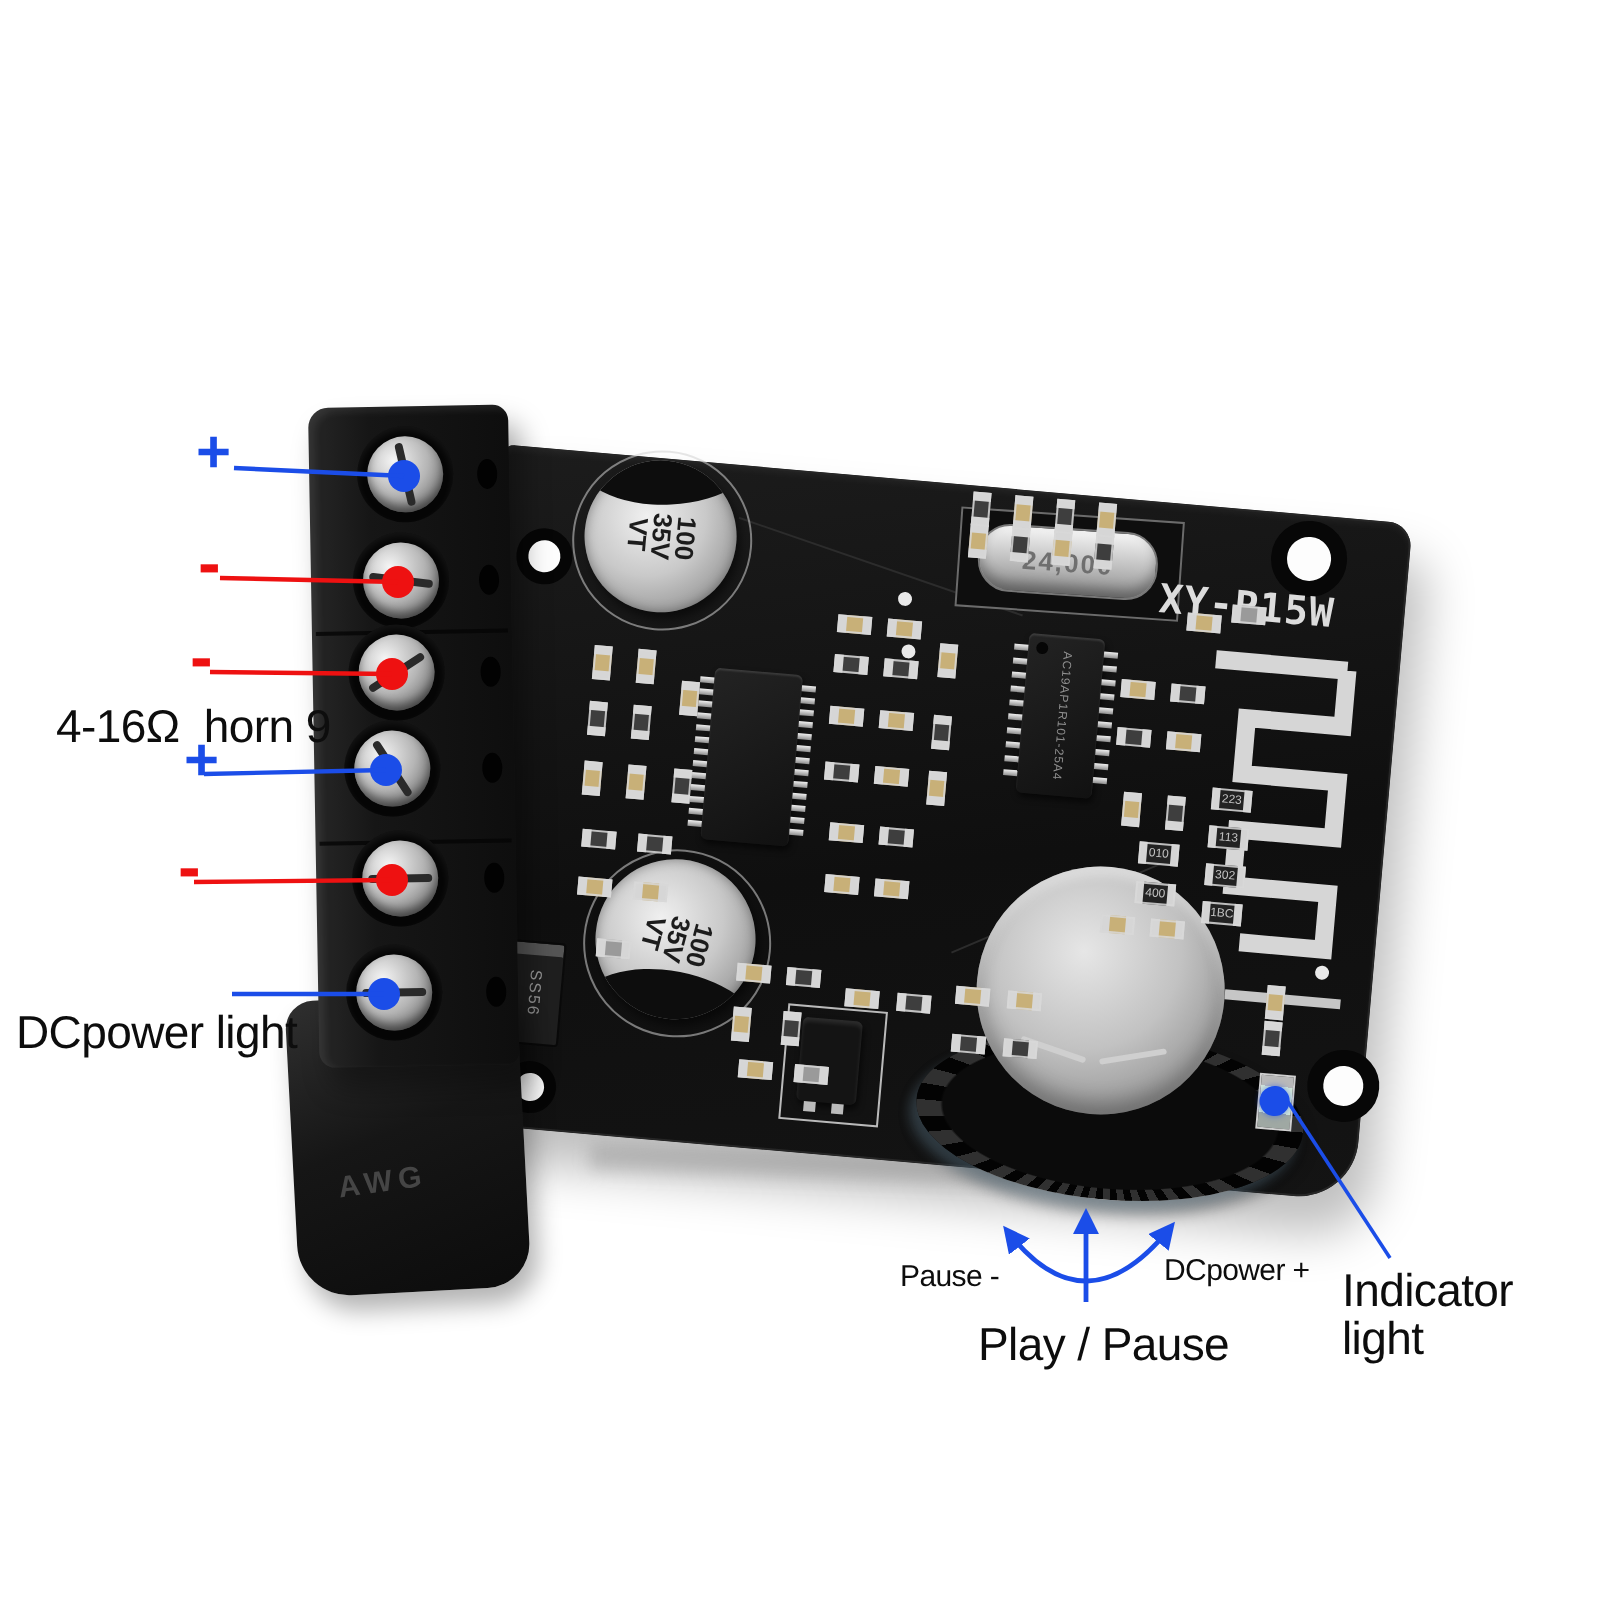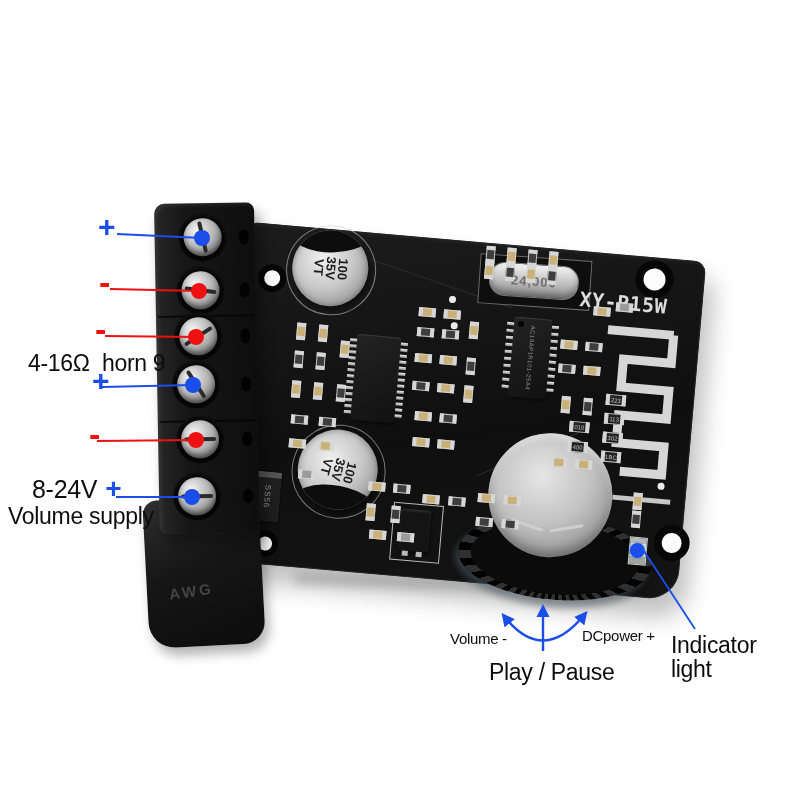--- a/index.html
+++ b/index.html
@@ -406,23 +406,20 @@
     <path class="ln-blue" d="M 504 616 Q 543 666 585 614" stroke-width="2.4" marker-start="url(#arw)" marker-end="url(#arw)"></path>
     <line class="ln-blue" x1="543" y1="651" x2="543" y2="608" stroke-width="2.4" marker-end="url(#arw)"></line>
   </svg>
 
   <div class="sign sign-plus" style="left:98px;top:212px;">+</div>
   <div class="sign sign-minus" style="left:99px;top:272px;">-</div>
   <div class="sign sign-minus" style="left:95px;top:319px;">-</div>
   <div class="lbl" style="left:28px;top:351px;font-size:23px;white-space:pre;">4-16Ω  horn 9</div>
   <div class="sign sign-plus" style="left:92px;top:366px;">+</div>
   <div class="sign sign-minus" style="left:89px;top:424px;">-</div>
-  <div class="lbl" style="left:32px;top:474px;font-size:25px;">
-    <span>8-24V</span><span class="power-plus" style="font-size:28px;">+</span>
-  </div>
-  <div class="lbl" style="left:8px;top:504px;font-size:23px;">Volume supply</div>
-
-  <div class="lbl" style="left:450px;top:631px;font-size:15px;">Volume -</div>
+  <div class="lbl" style="left:8px;top:504px;font-size:23px;">DCpower light</div>
+
+  <div class="lbl" style="left:450px;top:631px;font-size:15px;">Pause -</div>
   <div class="lbl" style="left:582px;top:628px;font-size:15px;">DCpower +</div>
   <div class="lbl" style="left:489px;top:660px;font-size:23px;">Play / Pause</div>
   <div class="lbl" style="left:671px;top:633px;font-size:23px;">Indicator light</div>
 
 </div>
 
 </body></html>

